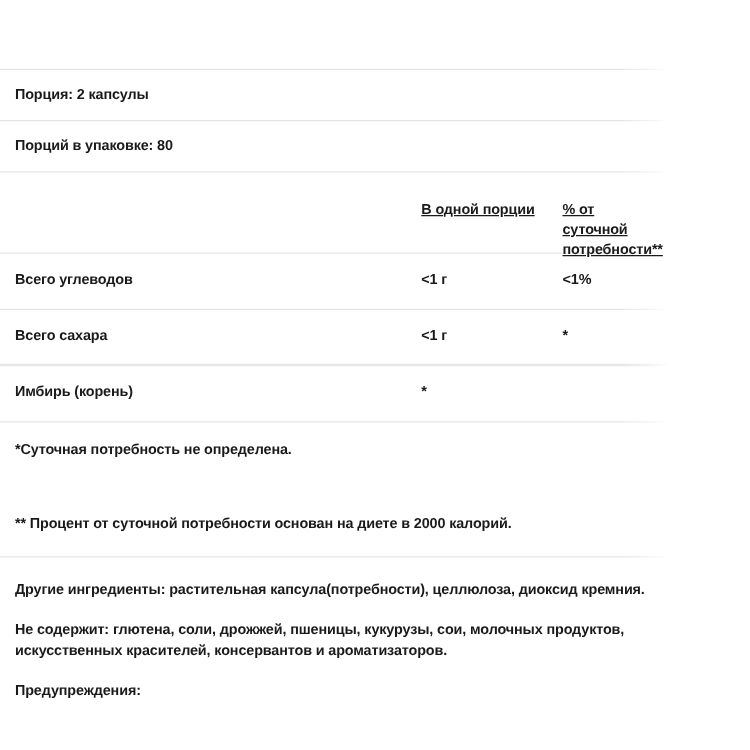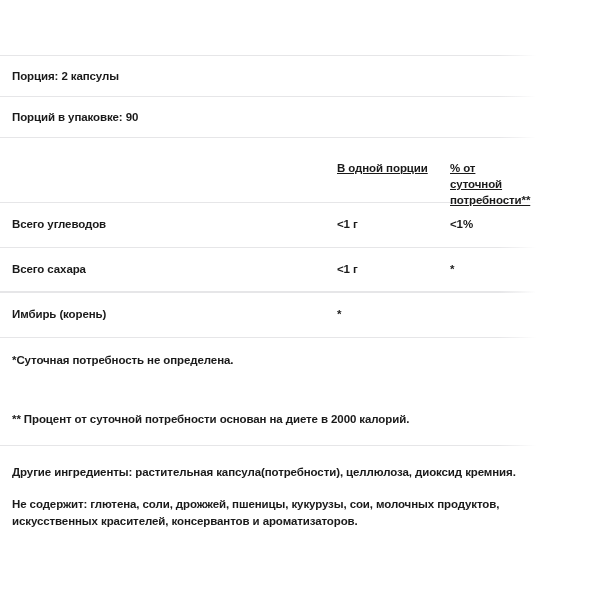--- a/index.html
+++ b/index.html
@@ -149,21 +149,21 @@
 
   <hr class="divider">
 
   <div class="srow">
     <span>Порция: 2 капсулы</span>
   </div>
 
   <hr class="divider">
 
   <div class="srow">
-    <span>Порций в упаковке: 90</span>
+    <span>Порций в упаковке: 80</span>
   </div>
 
   <hr class="divider">
 
   <div class="thead">
     <div class="c-name"></div>
     <div class="c-amount">В одной порции</div>
     <div class="c-dv">% от суточной потребности**</div>
   </div>
 
@@ -200,15 +200,16 @@
     <div class="footnote">** Процент от суточной потребности основан на диете в 2000 калорий.</div>
   </div>
 
   <div style="height:18px"></div>
 
   <hr class="divider">
 
   <div class="bottom-block">
     <p class="para">Другие ингредиенты: растительная капсула(потребности), целлюлоза, диоксид кремния.</p>
     <p class="para">Не содержит: глютена, соли, дрожжей, пшеницы, кукурузы, сои, молочных продуктов, искусственных красителей, консервантов и ароматизаторов.</p>
+    <p class="para">Предупреждения:</p>
   </div>
 
 </div>
 
 </body></html>

